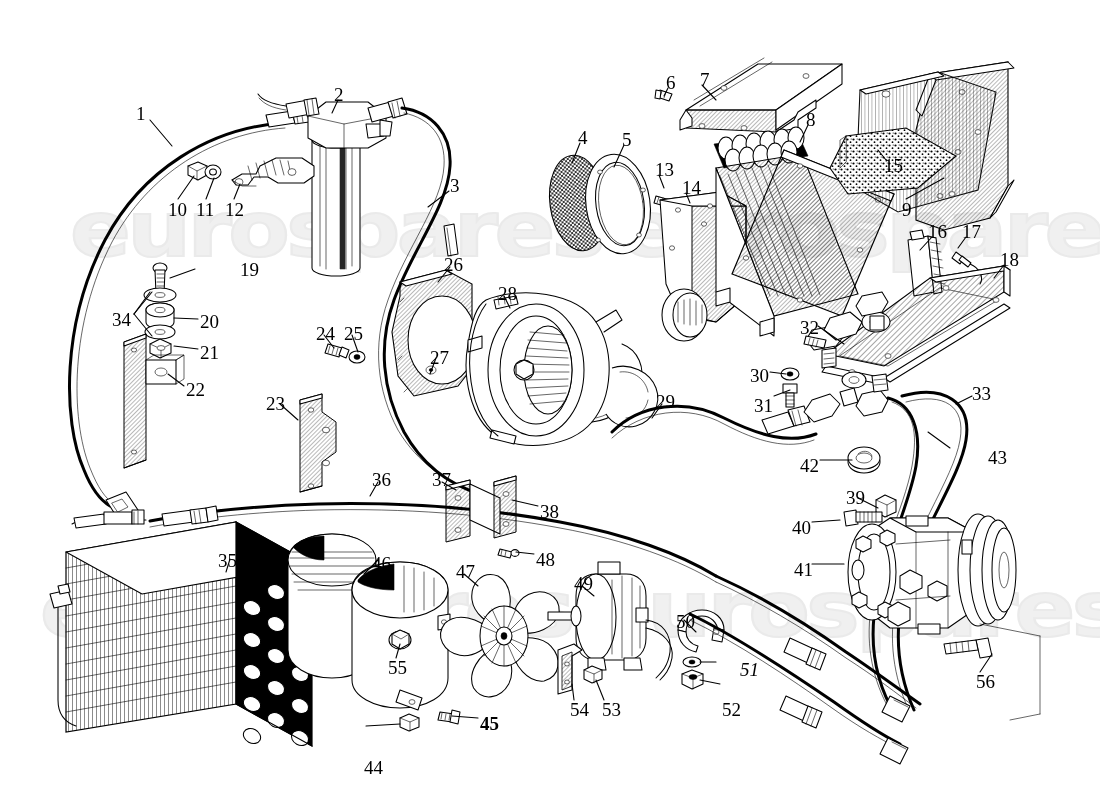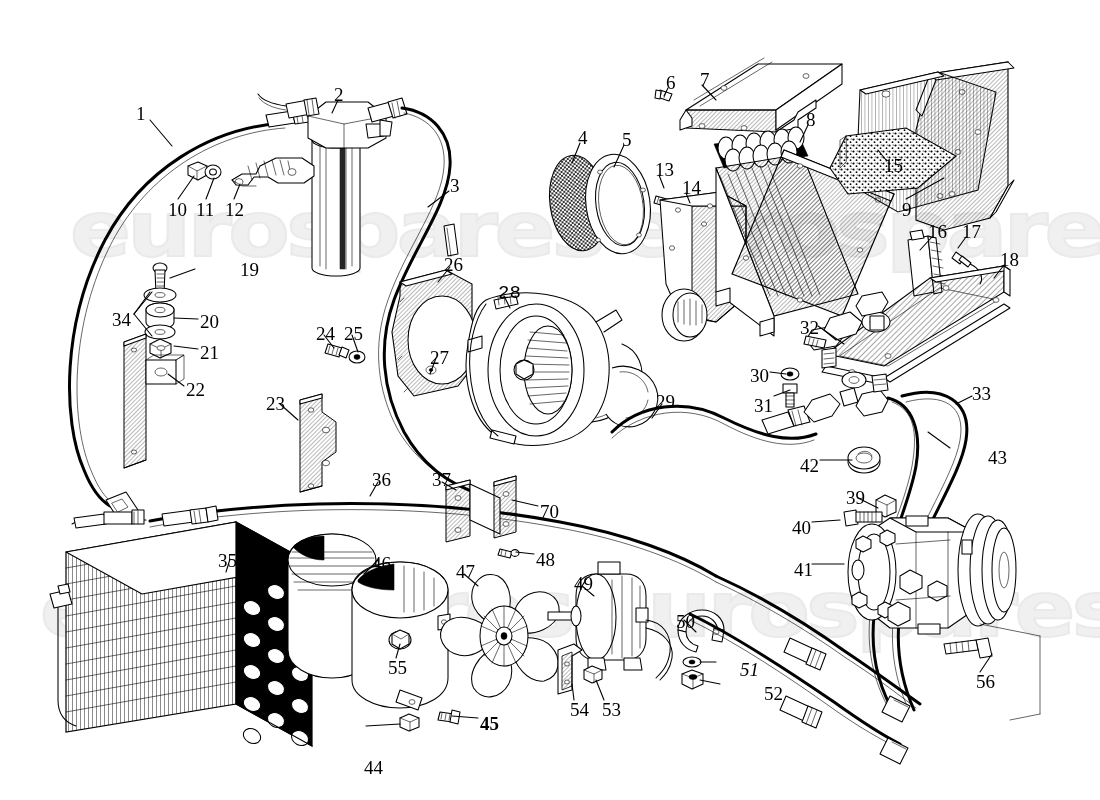--- a/index.html
+++ b/index.html
@@ -751,44 +751,44 @@
       <div class="callout" style="left: 1000px; top: 250px;">18</div>
       <div class="callout" style="left: 196px; top: 260px; margin-left: 44px;">19</div>
       <div class="callout" style="left: 200px; top: 312px;">20</div>
       <div class="callout" style="left: 200px; top: 343px;">21</div>
       <div class="callout" style="left: 186px; top: 380px;">22</div>
       <div class="callout" style="left: 266px; top: 394px; text-align: center;">23</div>
       <div class="callout" style="left: 316px; top: 324px; text-align: right;">24</div>
       <div class="callout" style="left: 344px; top: 324px;">25</div>
       <div class="callout" style="left: 444px; top: 255px;">26</div>
       <div class="callout" style="left: 430px; top: 348px;">27</div>
-      <div class="callout" style="left: 498px; top: 284px; font-family: Liberation Mono, monospace;">28</div>
+      <div class="callout" style="left: 498px; top: 284px;">28</div>
       <div class="callout" style="left: 656px; top: 392px;">29</div>
       <div class="callout" style="left: 750px; top: 366px;">30</div>
       <div class="callout" style="left: 754px; top: 396px;">31</div>
       <div class="callout" style="left: 800px; top: 318px;">32</div>
       <div class="callout" style="left: 972px; top: 384px;">33</div>
       <div class="callout" style="left: 112px; top: 310px;">34</div>
       <div class="callout" style="left: 218px; top: 551px;">35</div>
       <div class="callout" style="left: 372px; top: 470px;">36</div>
       <div class="callout" style="left: 432px; top: 470px;">37</div>
-      <div class="callout" style="left: 540px; top: 502px;">70</div>
+      <div class="callout" style="left: 540px; top: 502px;">38</div>
       <div class="callout" style="left: 846px; top: 488px;">39</div>
       <div class="callout" style="left: 792px; top: 518px;">40</div>
       <div class="callout" style="left: 794px; top: 560px;">41</div>
       <div class="callout" style="left: 800px; top: 456px;">42</div>
       <div class="callout" style="left: 950px; top: 448px; margin-left: 38px;">43</div>
       <div class="callout" style="left: 364px; top: 722px; margin-top: 36px;">44</div>
       <div class="callout" style="left: 480px; top: 714px; font-weight: bold;">45</div>
       <div class="callout" style="left: 372px; top: 554px;">46</div>
       <div class="callout" style="left: 456px; top: 562px;">47</div>
       <div class="callout" style="left: 536px; top: 550px;">48</div>
       <div class="callout" style="left: 574px; top: 574px;">49</div>
       <div class="callout" style="left: 676px; top: 612px;">50</div>
       <div class="callout" style="left: 740px; top: 660px; font-style: italic;">51</div>
-      <div class="callout" style="left: 722px; top: 684px; margin-left: 42px;">52</div>
+      <div class="callout" style="left: 722px; top: 700px;">52</div>
       <div class="callout" style="left: 602px; top: 700px;">53</div>
       <div class="callout" style="left: 570px; top: 700px;">54</div>
       <div class="callout" style="left: 388px; top: 658px;">55</div>
       <div class="callout" style="left: 976px; top: 672px;">56</div>
     </div>
 
 </div>
 
 </body></html>

